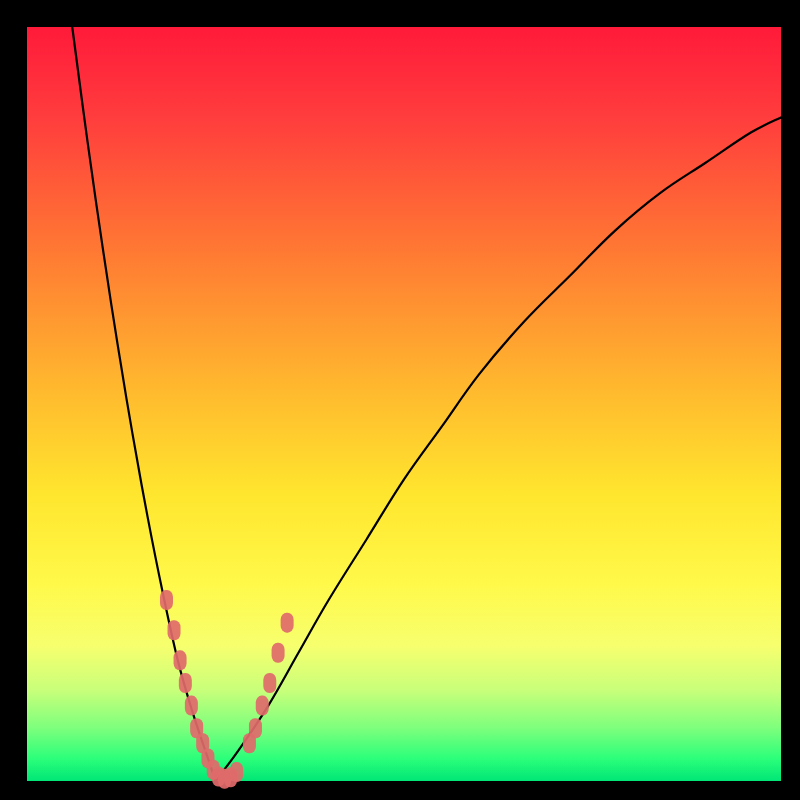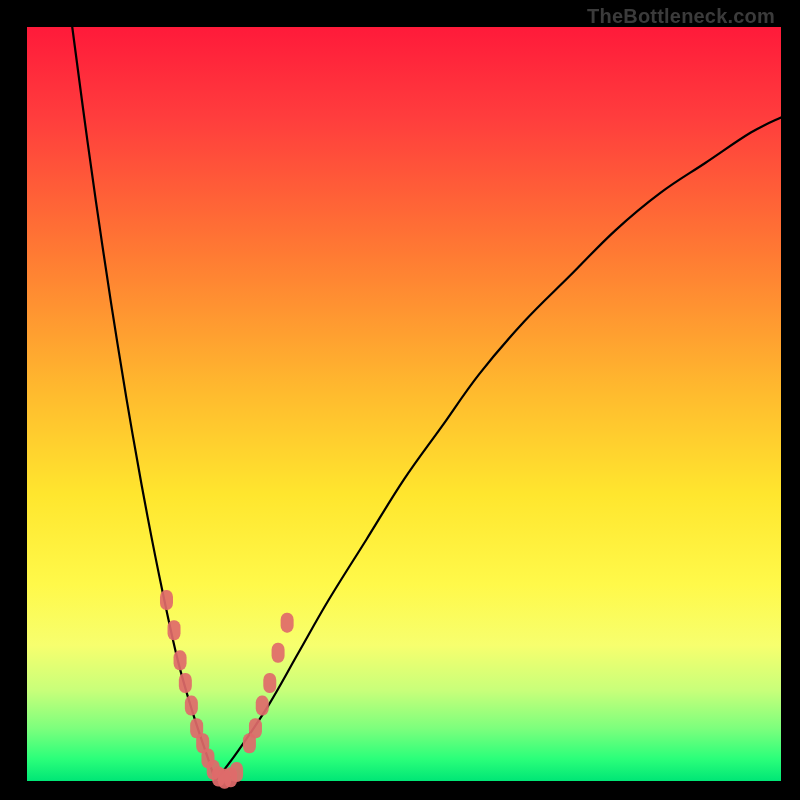--- a/index.html
+++ b/index.html
@@ -48,21 +48,20 @@
     left: 0;
     top: 0;
   }
 </style>
 </head>
 <body>
 
 <div class="frame">
   <div class="plot" id="plot" style="left: 27px; top: 27px; width: 754px; height: 754px;"></div>
 
-  <div class="watermark" id="wm" style="right: 25px; top: 5px; font-size: 20px;">TheBottleneck.com</div>
 
   <svg class="curves" id="svg" width="800" height="800">
       <path d="M 72.24 27 C 74.95439999999999 47.358000000000004, 81.8912 100.7412, 87.32 140.10000000000002 C 92.74879999999999 179.45880000000005, 96.97120000000001 209.0156000000001, 102.4 245.66000000000008 C 107.8288 282.3044000000001, 112.0512 309.75, 117.47999999999999 343.68 C 122.90879999999999 377.61, 127.1312 402.9444, 132.56 434.15999999999997 C 137.9888 465.37559999999996, 142.2112 488.59880000000004, 147.64 517.1 C 153.06879999999998 545.6012000000001, 157.2912 566.7132, 162.72 592.5 C 168.1488 618.2868, 172.37120000000002 638.6448, 177.8 660.36 C 183.2288 682.0752, 187.4512 695.4964, 192.88 713.14 C 198.3088 730.7836, 203.8884 746.1652, 207.95999999999998 758.38 C 212.03159999999997 770.5948, 214.1428 776.9284, 215.5 781" fill="none" stroke="#000" stroke-width="2.2" stroke-linecap="round"></path>
       <path d="M 215.5 781 C 219.57160000000002 775.5712, 228.61960000000005 764.412, 238.12000000000003 750.84 C 247.62040000000002 737.268, 257.4224 723.2436, 268.28 705.6 C 279.13759999999996 687.9564, 287.5824 671.8208, 298.44 652.8199999999999 C 309.2976 633.8191999999999, 316.3852 620.3979999999999, 328.6 600.04 C 340.81480000000005 579.682, 352.728 561.4352, 366.3 539.72 C 379.872 518.0048, 390.428 499.758, 404 479.4 C 417.572 459.042, 428.12800000000004 445.62080000000003, 441.70000000000005 426.62 C 455.27200000000005 407.6192, 464.47079999999994 392.84079999999994, 479.4 373.84 C 494.3292 354.8392, 508.3536000000001 338.7036, 524.6400000000001 321.06 C 540.9264000000001 303.4164, 553.5936 292.1064, 569.88 275.82 C 586.1664 259.5336, 598.8336 245.50920000000005, 615.12 230.58000000000004 C 631.4064 215.65080000000003, 644.0736 205.0948, 660.36 192.88 C 676.6464 180.6652, 689.3136000000001 173.57760000000002, 705.6 162.72000000000003 C 721.8864 151.86240000000004, 737.2679999999999 140.70320000000007, 750.8399999999999 132.56000000000006 C 764.4119999999999 124.41680000000005, 775.5712 120.19440000000003, 781 117.48000000000002" fill="none" stroke="#000" stroke-width="2.2" stroke-linecap="round"></path>
       <rect x="159.99" y="590.04" width="13" height="20" rx="6" ry="7" fill="#e06a6a" fill-opacity="0.92"></rect>
       <rect x="167.53" y="620.2" width="13" height="20" rx="6" ry="7" fill="#e06a6a" fill-opacity="0.92"></rect>
       <rect x="173.562" y="650.36" width="13" height="20" rx="6" ry="7" fill="#e06a6a" fill-opacity="0.92"></rect>
       <rect x="178.84" y="672.98" width="13" height="20" rx="6" ry="7" fill="#e06a6a" fill-opacity="0.92"></rect>
       <rect x="184.87199999999999" y="695.6" width="13" height="20" rx="6" ry="7" fill="#e06a6a" fill-opacity="0.92"></rect>
       <rect x="190.15" y="718.22" width="13" height="20" rx="6" ry="7" fill="#e06a6a" fill-opacity="0.92"></rect>

